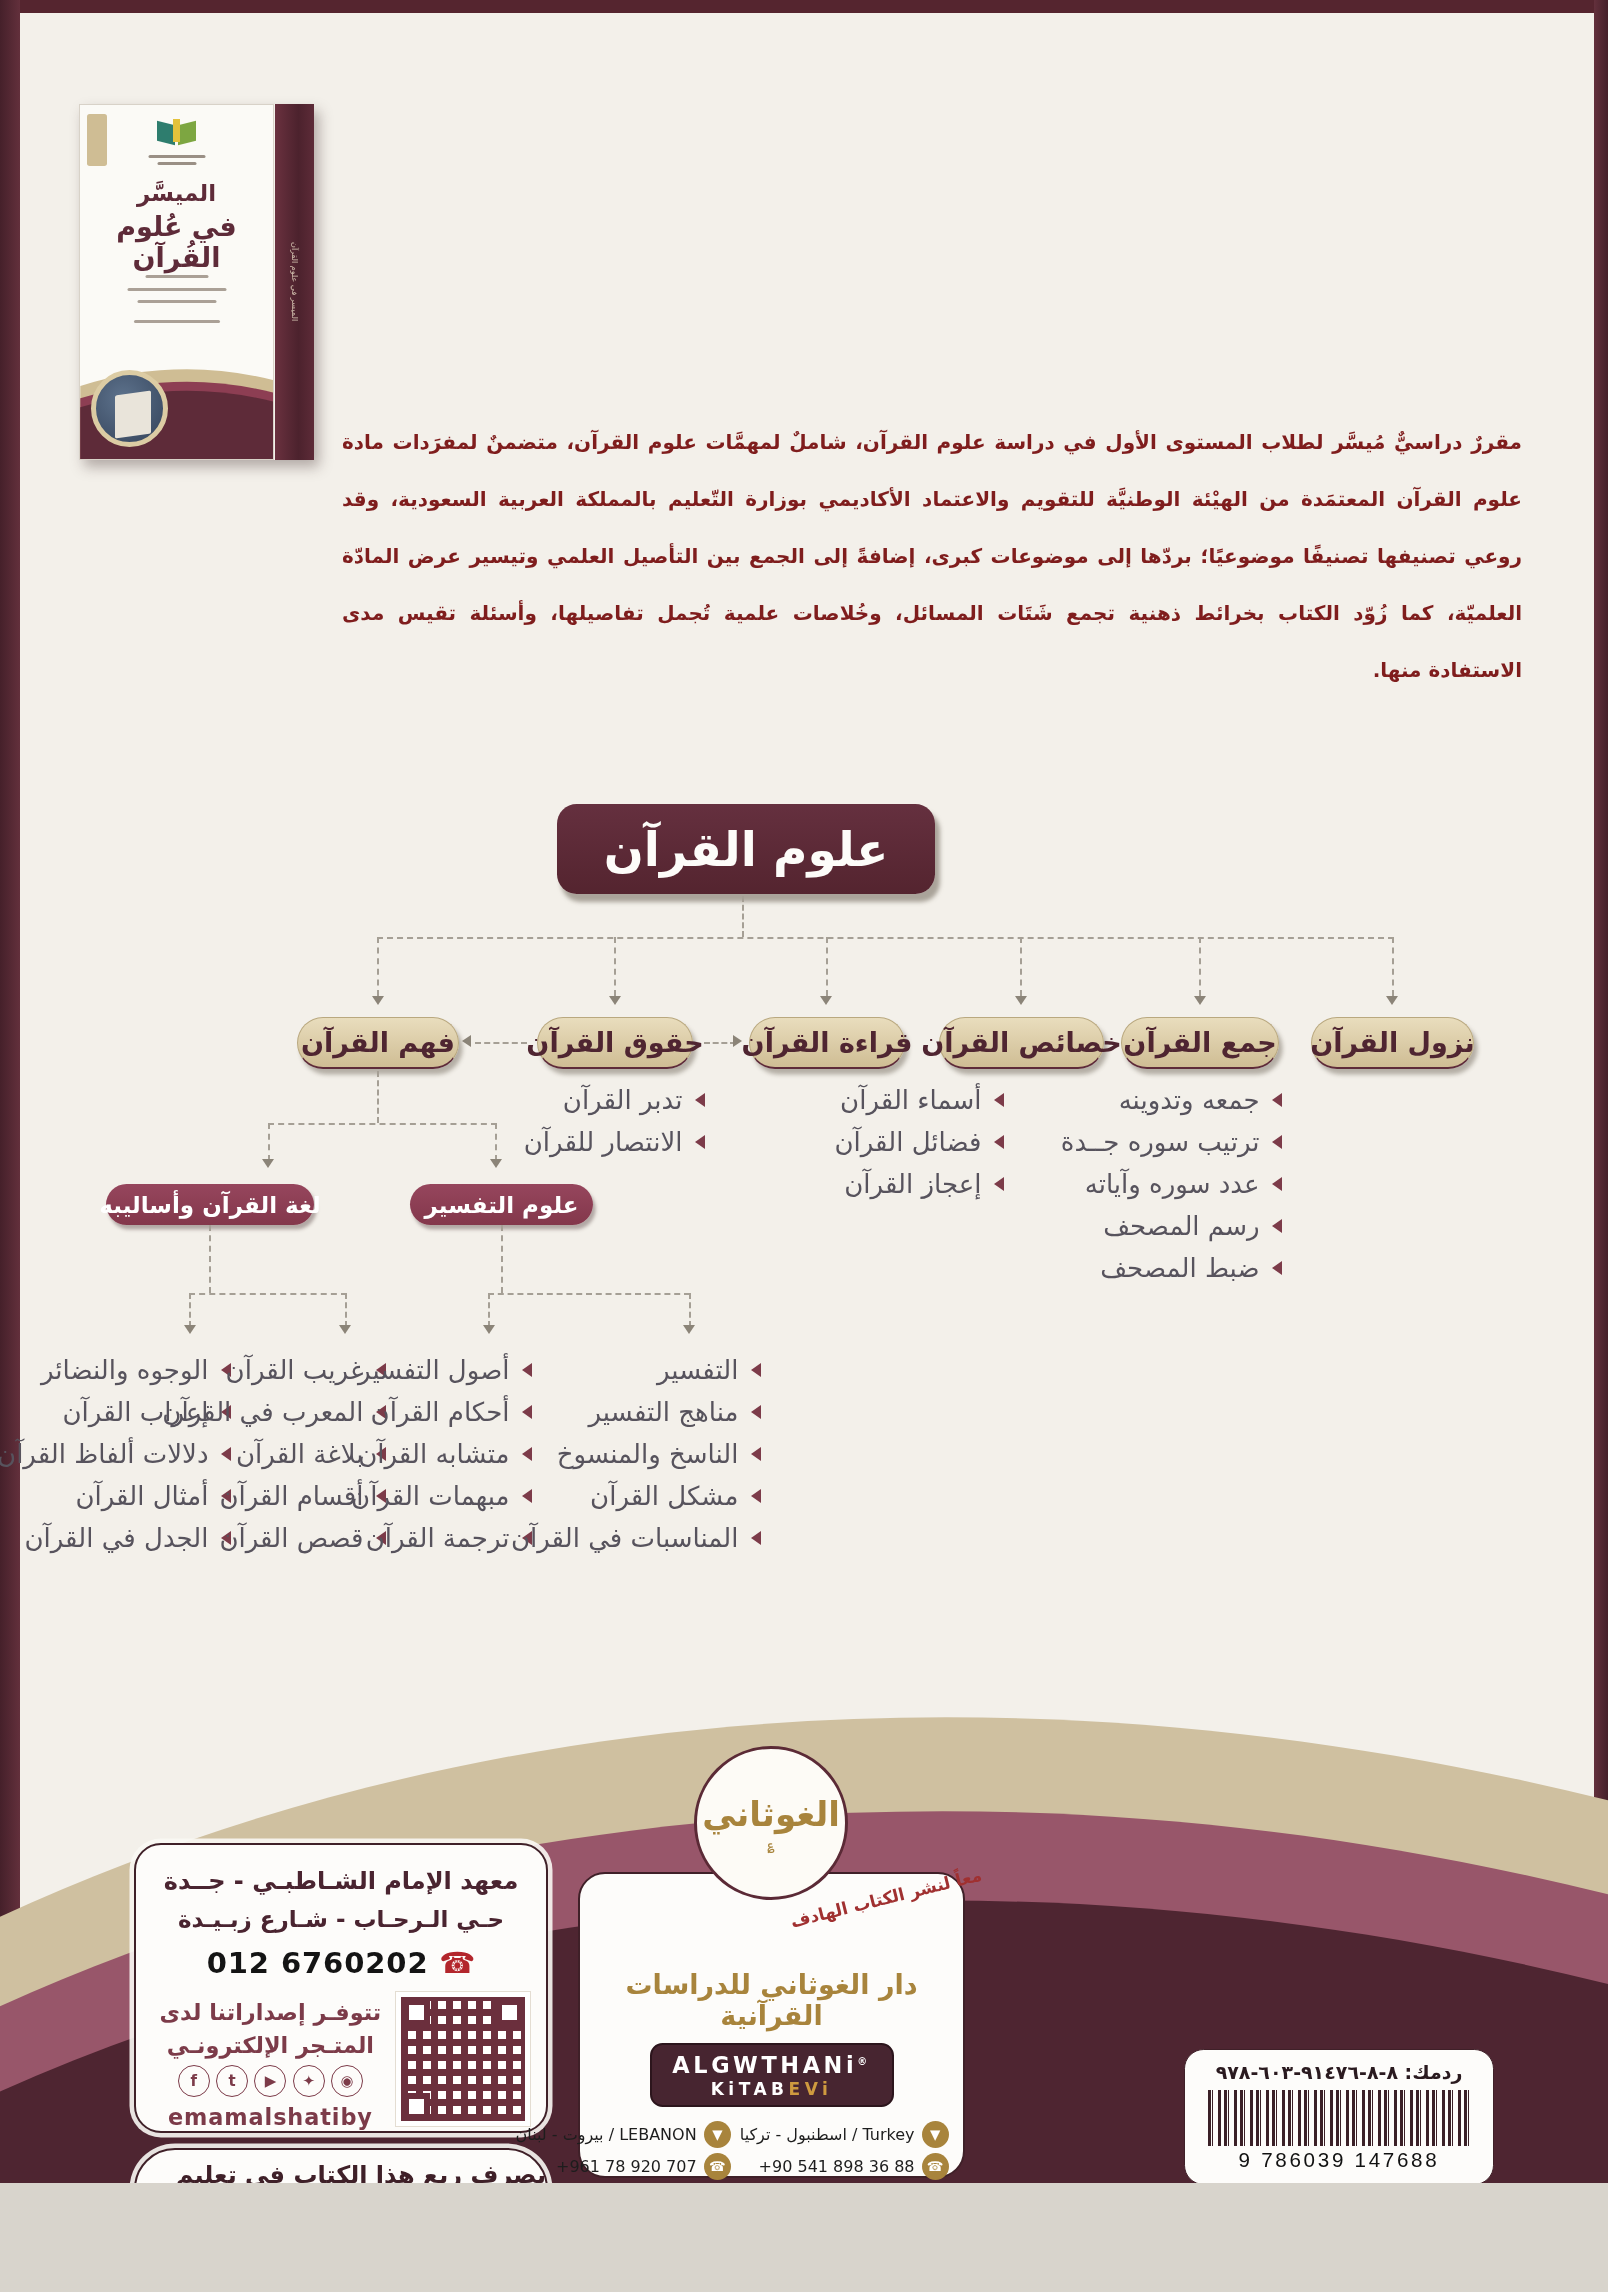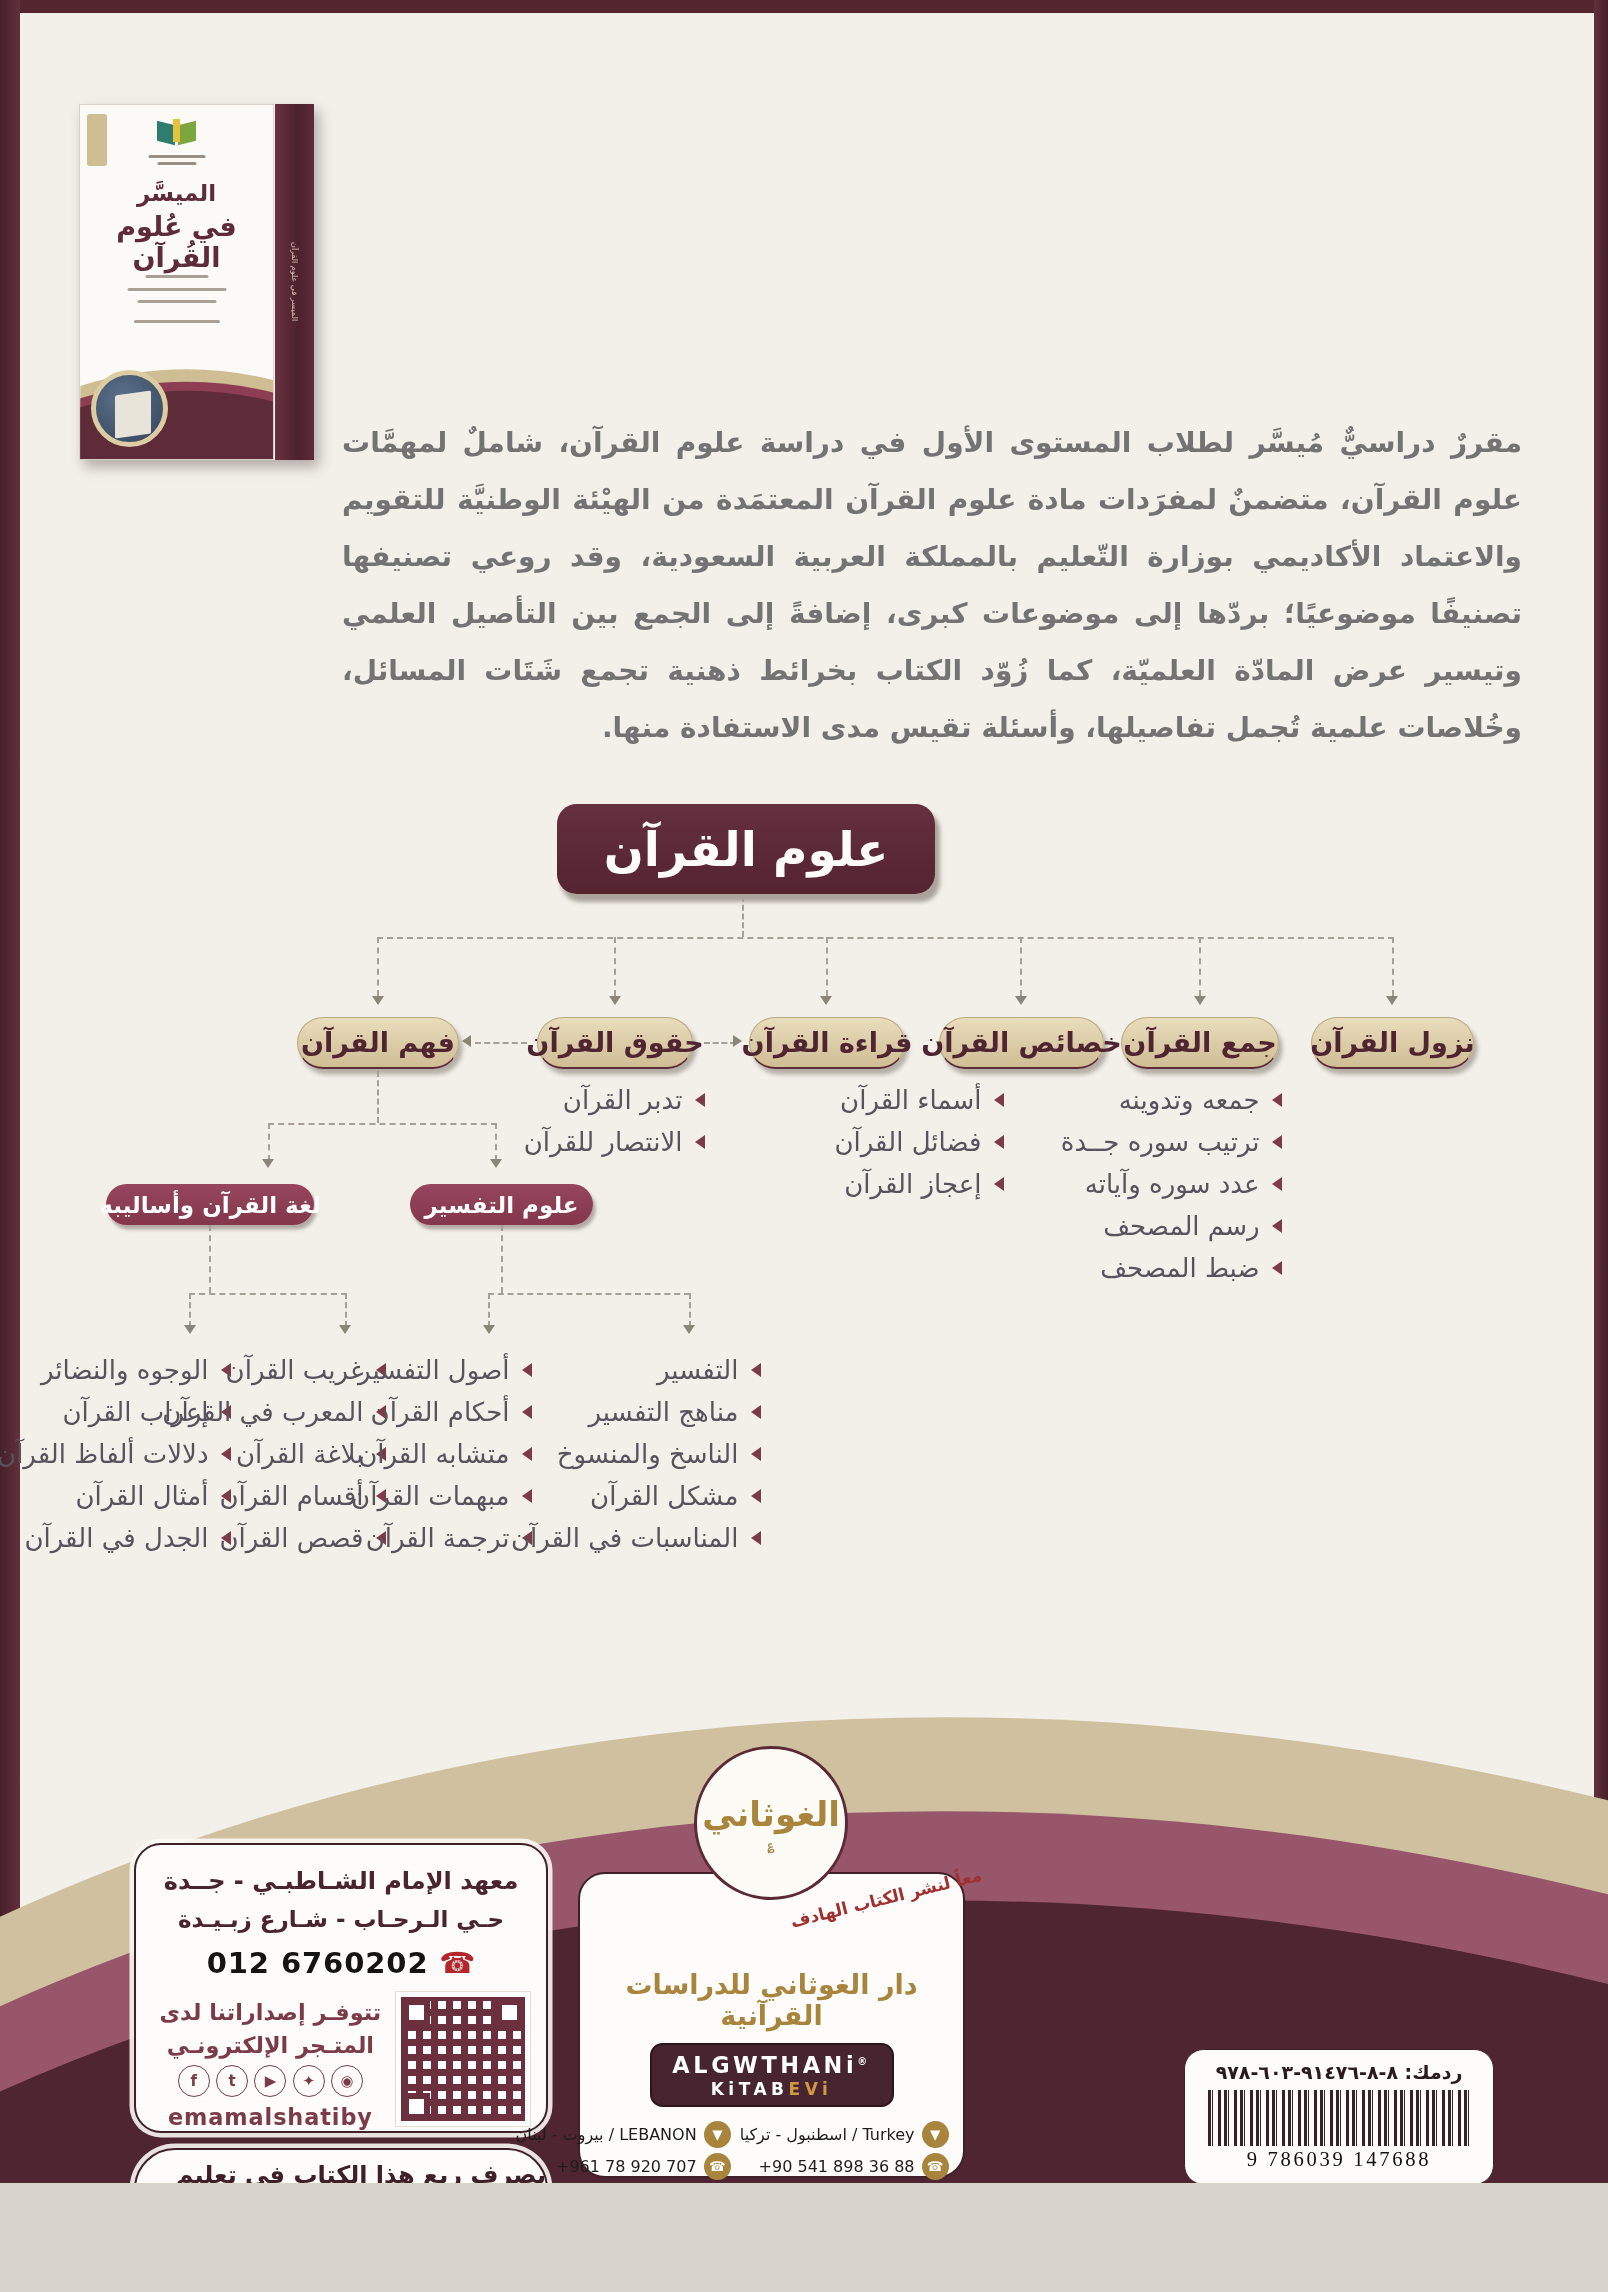--- a/index.html
+++ b/index.html
@@ -37,21 +37,21 @@
                   background:radial-gradient(circle at 40% 35%, #5d728c, #34435a); border:5.4px solid #dcccA4; z-index:3; }
   .book .emblem i { position:absolute; left:19.7px; top:18px; width:36px; height:43px; background:#e9e4da; transform:skewY(-8deg); display:block; border-radius:1.8px; }
 
   
   .title-blk { position:absolute; top:115px; right:296px; width:537px; text-align:center; color:#63303f; }
   .title-blk .t1 { font-size:66px; font-weight:bold; }
   .title-blk .t2 { font-size:79px; font-weight:bold; margin-top:9px; letter-spacing:0.9px; }
 
   
   .para { position:absolute; top:414px; right:86px; width:1180px;
-          font-size:28px; line-height:57px; font-weight:bold; color:#737373;
+          font-size:20px; line-height:57px; font-weight:bold; color:#7f1d1d;
           text-align:justify; }
 
   
   .banner { position:absolute; left:557px; top:804px; width:378px; height:90px;
             background:linear-gradient(180deg,#65303f,#54242f); border-radius:19.7px;
             box-shadow:4.5px 7.2px 4.5px rgba(110,100,88,.55);
             display:flex; align-items:center; justify-content:center;
             color:#fdfcf9; font-size:47px; font-weight:bold; }
 
   
@@ -125,21 +125,21 @@
   .contacts { display:grid; grid-template-columns:1fr 1fr; gap:5.4px 9px; margin-top:14.3px; direction:rtl; }
   .crow { display:flex; direction:rtl; align-items:center; gap:7.2px; }
   .crow i { width:27px; height:27px; border-radius:50%; background:#a8843c; color:#fff; font-style:normal; font-size:13.4px;
             display:flex; align-items:center; justify-content:center; flex:none; }
   .crow span { font-size:16px; color:#1d1d1d; white-space:nowrap; direction:ltr; }
 
   .isbnbox { left:1184px; top:2049px; width:310px; height:136px; border-radius:19.7px; border-width:1.8px; padding:10.7px 14.3px 7.2px; text-align:center; }
   .isbnbox .iar { font-size:19px; font-weight:bold; color:#2a1a1f; direction:rtl; }
   .bars { height:56px; margin:7.2px 9px 1.8px;
           background:repeating-linear-gradient(90deg,#3b2027 0 2.7px,transparent 2.7px 4.5px,#3b2027 4.5px 5.4px,transparent 5.4px 9.9px,#3b2027 9.9px 13.4px,transparent 13.4px 16px); }
-  .bdig { font-family:Liberation Serif, serif; font-size:20.6px; color:#111; direction:ltr; letter-spacing:2.7px; }
+  .bdig { font-family:Liberation Sans, sans-serif; font-size:20.6px; color:#111; direction:ltr; letter-spacing:2.7px; }
 </style>
 </head>
 <body>
 
 <div id="page">
   <div class="edge top"></div>
   <div class="edge left"></div>
   <div class="edge right"></div>
 
   <div class="book">

